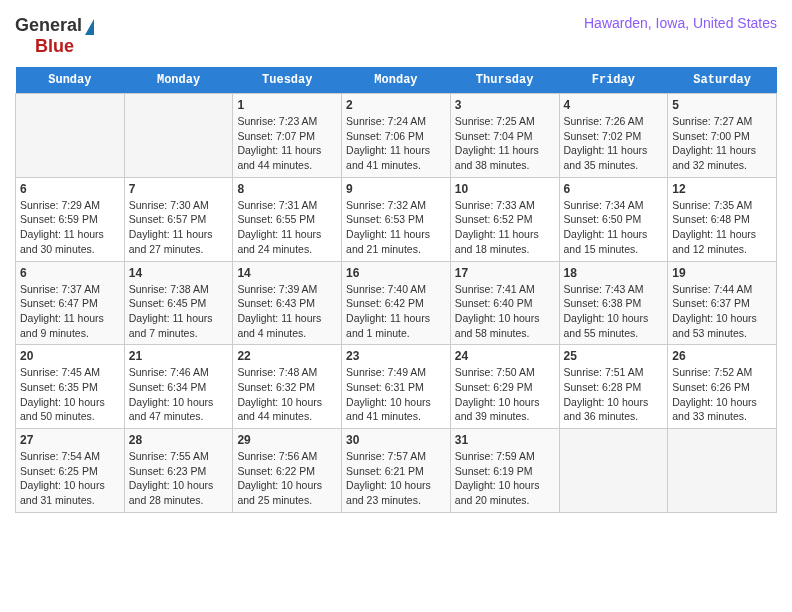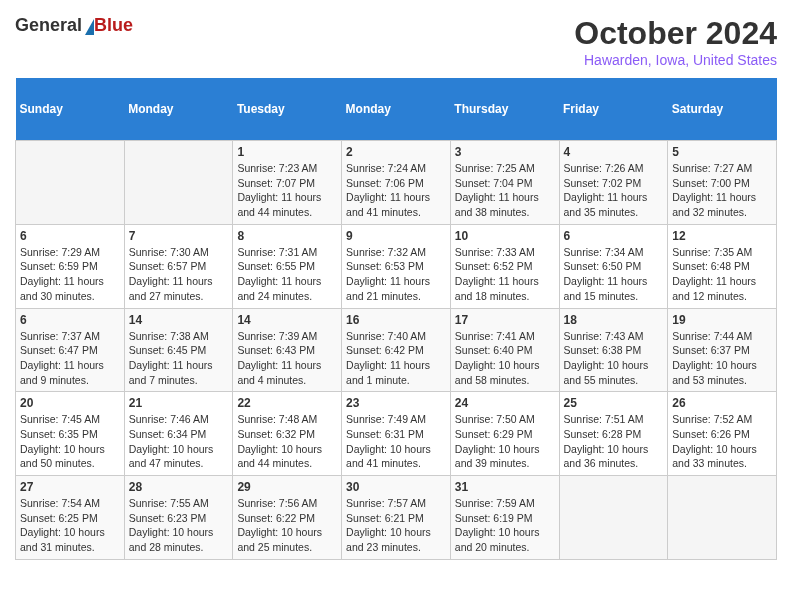--- a/index.html
+++ b/index.html
@@ -11,21 +11,21 @@
       padding: 15px;
     }
     .header {
       display: flex;
       justify-content: space-between;
       align-items: flex-start;
       margin-bottom: 10px;
     }
     .logo {
       display: flex;
-      flex-direction: row;
+      flex-direction: column;
       align-items: center;
     }
     .logo-line {
       display: flex;
       align-items: center;
     }
     .title-block {
       text-align: right;
     }
     .title-block h1 {
@@ -39,24 +39,25 @@
       color: #8b5cf6;
     }
     table {
       width: 100%;
       border-collapse: collapse;
       font-size: 11px;
     }
     thead tr th {
       background-color: #2b7fd4;
       color: white;
-      padding: 24px 4px;
-      text-align: left;
+      padding: 6px 4px;
+      text-align: center;
       font-weight: bold;
       font-size: 12px;
+      font-family: Liberation Mono, monospace;
     }
     tbody tr td {
       border: 1px solid #ccc;
       padding: 4px;
       vertical-align: top;
       background: #fff;
       color: #333;
       min-width: 100px;
     }
     tbody tr:nth-child(odd) td {
@@ -87,21 +88,20 @@
   <div class="logo">
     <div class="logo-line">
       <span style="font-size:18px;font-weight:bold;color:#333;">General</span>
       <span style="display:inline-block;width:0;height:0;border-left:9px solid transparent;border-right:0px solid transparent;border-bottom:16px solid #1a6fad;margin-left:3px;margin-bottom:-2px;"></span>
     </div>
     <div>
       <span style="font-size:18px;font-weight:bold;color:#b91c1c;">Blue</span>
     </div>
   </div>
   <div class="title-block">
-    <h1>October 2024</h1>
     <h2>Hawarden, Iowa, United States</h2>
   </div>
 </div>
 
 <table>
   <thead>
     <tr>
     <th>Sunday</th>
         <th>Monday</th>
         <th>Tuesday</th>

